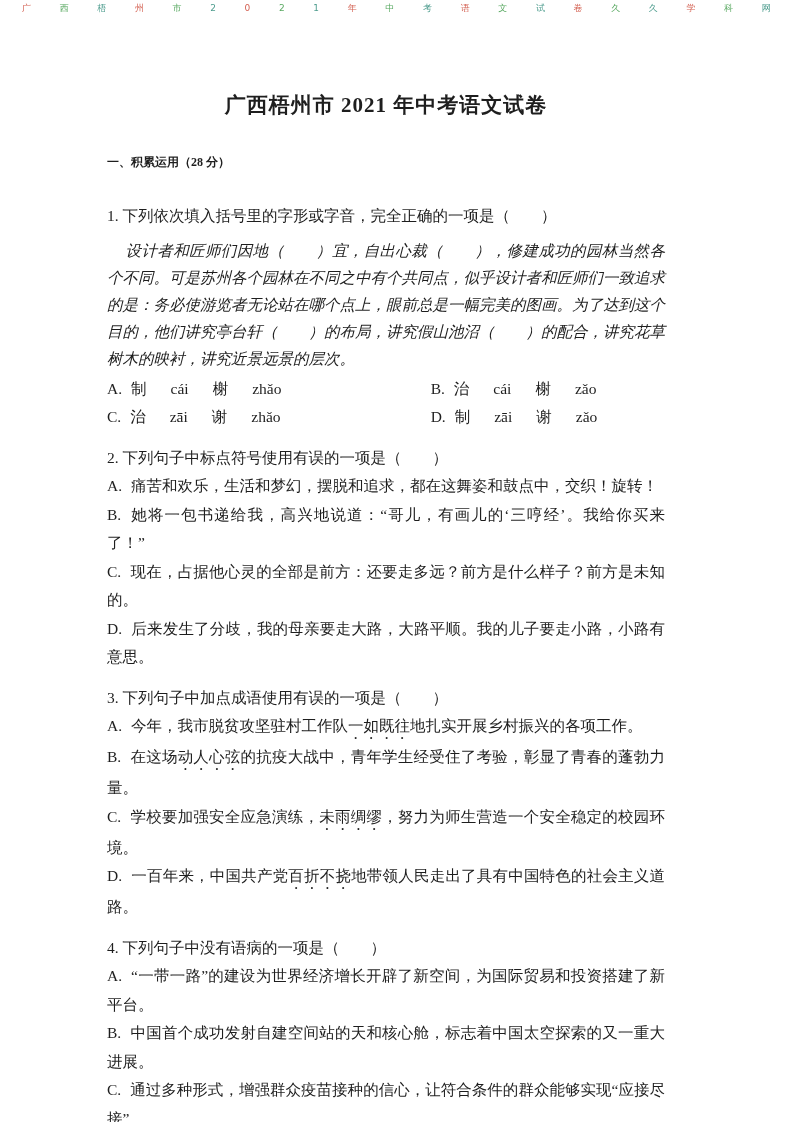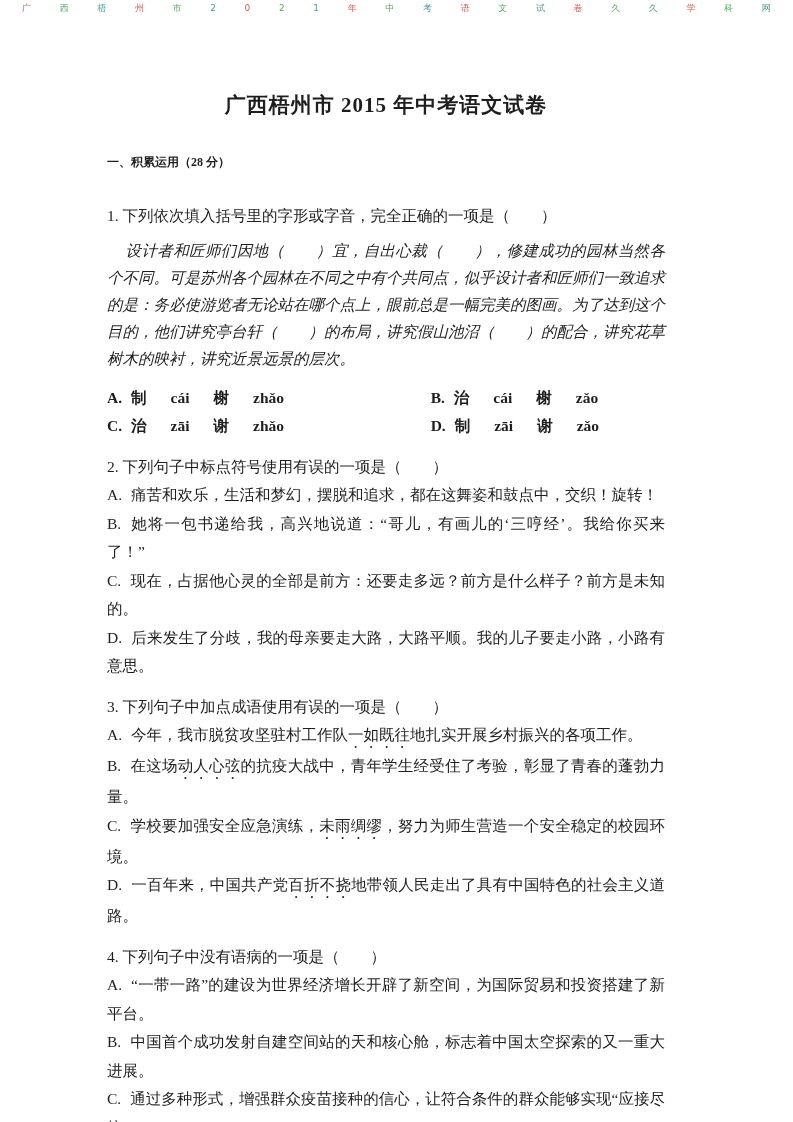--- a/index.html
+++ b/index.html
@@ -52,24 +52,23 @@
   }
   .passage {
     margin-top: 6px;
     font-size: 15.5px;
     line-height: 27px;
     font-style: italic;
     text-indent: 1.2em;
     text-align: justify;
   }
   .opt-grid {
-    margin-top: 12px;
+    margin-top: 3px;
     display: grid;
     grid-template-columns: 58% 42%;
-    font-weight: bold;
   }
   .opt-cell { font-size: 15.5px; line-height: 28.5px; }
   .opt-label { margin-right: 9px; }
   .tok { margin-right: 24px; }
   .tok:last-child { margin-right: 0; }
   .em-dots {
     -webkit-text-emphasis: filled dot;
     -webkit-text-emphasis-position: under right;
     text-emphasis: filled dot;
     text-emphasis-position: under right;
@@ -109,21 +108,21 @@
       <span style="color: rgb(204, 68, 51);">卷</span>
       <span style="color: rgb(58, 153, 68);">久</span>
       <span style="color: rgb(46, 139, 122);">久</span>
       <span style="color: rgb(204, 68, 51);">学</span>
       <span style="color: rgb(58, 153, 68);">科</span>
       <span style="color: rgb(46, 139, 122);">网</span>
     </div>
 
   <div class="content">
 
-    <h1 class="title">广西梧州市 2015 年中考语文试卷</h1>
+    <h1 class="title">广西梧州市 2021 年中考语文试卷</h1>
 
     <h2 class="section">一、积累运用（28 分）</h2>
 
     <div class="question q-first">
       <p class="stem">1. 下列依次填入括号里的字形或字音，完全正确的一项是（　　）</p>
       <p class="passage">设计者和匠师们因地（　　）宜，自出心裁（　　），修建成功的园林当然各个不同。可是苏州各个园林在不同之中有个共同点，似乎设计者和匠师们一致追求的是：务必使游览者无论站在哪个点上，眼前总是一幅完美的图画。为了达到这个目的，他们讲究亭台轩（　　）的布局，讲究假山池沼（　　）的配合，讲究花草树木的映衬，讲究近景远景的层次。</p>
       <div class="opt-grid">
         <div class="opt-cell">
           <span class="opt-label">A.</span><span class="tok">制</span><span class="tok">cái</span><span class="tok">榭</span><span class="tok">zhǎo</span>
         </div>

